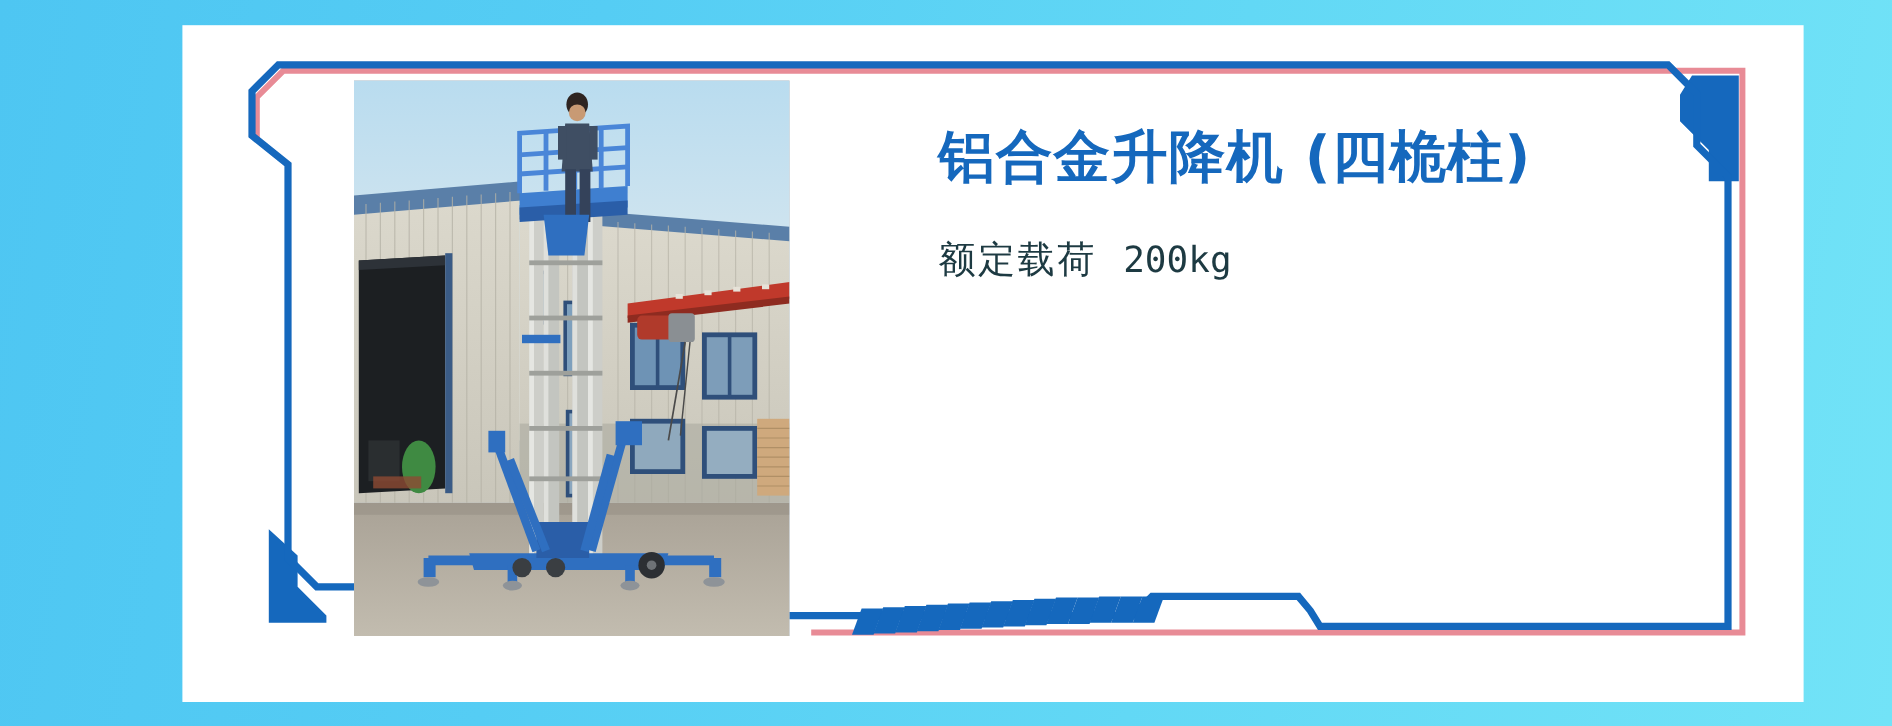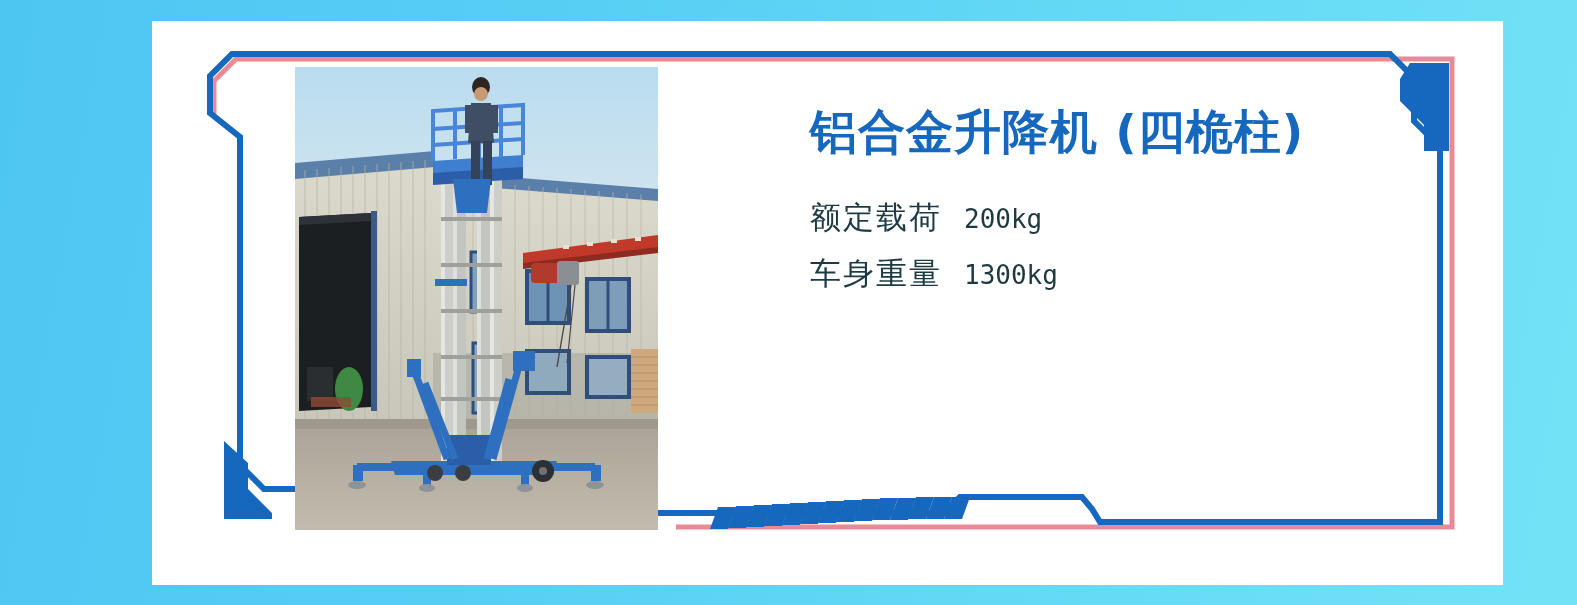--- a/index.html
+++ b/index.html
@@ -49,21 +49,21 @@
     width: 363px;
     height: 463px;
     overflow: hidden;
     background: #b9c4cc;
   }
   #photo svg { display: block; }
 
   
   #textcol {
     position: absolute;
-    left: 658px;
+    left: 630px;
     top: 85px;
     width: 680px;
   }
   #title {
     font-size: 47px;
     font-weight: bold;
     color: #1568bd;
     letter-spacing: 1px;
     line-height: 1.1;
     white-space: nowrap;
@@ -78,21 +78,21 @@
     white-space: nowrap;
     font-family: "DejaVu Sans", "Liberation Sans", sans-serif;
   }
   .spec-label {
     letter-spacing: 2px;
   }
   .spec-value {
     margin-left: 22px;
     font-family: "DejaVu Sans Mono", "Liberation Mono", monospace;
     letter-spacing: 0px;
-    font-size: 26px;
+    font-size: 30px;
   }
 </style>
 </head>
 <body>
 
 <div id="banner">
 
   <div id="card">
 
     <svg id="frame" viewBox="0 0 1351 564">
@@ -331,19 +331,16 @@
         <circle cx="168" cy="406" r="8" fill="#3a3e42"></circle>
       </svg>
     </div>
 
     <div id="textcol">
       <div id="title">铝合金升降机 (四桅柱)</div>
 
       <div class="spec-row">
         <span class="spec-label">额定载荷</span><span class="spec-value">200kg</span>
       </div>
-      <div class="spec-row">
-        <span class="spec-label">车身重量</span><span class="spec-value">1300kg</span>
-      </div>
     </div>
 
   </div>
 </div>
 
 </body></html>

